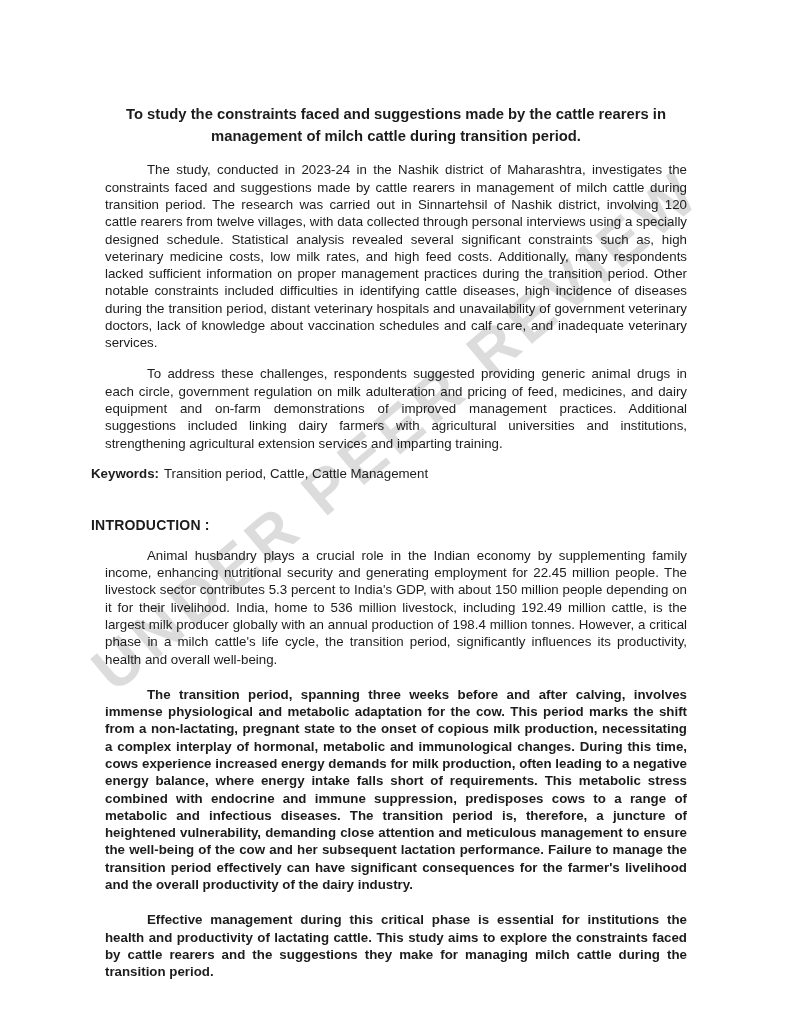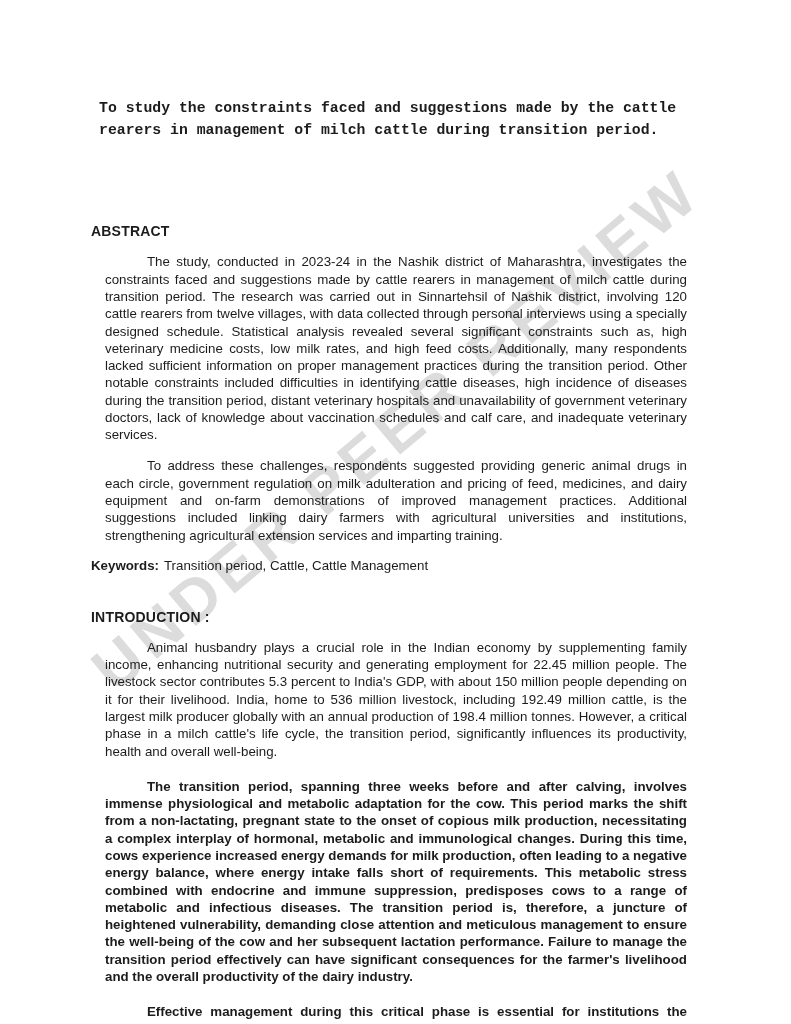--- a/index.html
+++ b/index.html
@@ -33,23 +33,23 @@
   .content {
     position: absolute;
     left: 91px;
     top: 90px;
     width: 610px;
     z-index: 2;
   }
   .doc-title {
     font-size: 14.8px;
     font-weight: bold;
+    text-align: center;
     line-height: 1.5;
-    margin: 7px 8px;
-    font-family: Liberation Mono, monospace;
+    margin: 13px 8px;
   }
   .section-heading {
     font-size: 14px;
     font-weight: bold;
     letter-spacing: 0.2px;
     margin: 0;
   }
   .abstract-heading {
     margin-top: 82px;
   }
@@ -83,21 +83,20 @@
 <body>
 
 <div class="page">
 
   <div class="watermark">UNDER PEER REVIEW</div>
 
   <div class="content">
 
     <h1 class="doc-title">To study the constraints faced and suggestions made by the cattle rearers in management of milch cattle during transition period.</h1>
 
-    <h2 class="section-heading abstract-heading">ABSTRACT</h2>
 
     <p class="body-para first-after-heading">The study, conducted in 2023-24 in the Nashik district of Maharashtra, investigates the constraints faced and suggestions made by cattle rearers in management of milch cattle during transition period. The research was carried out in Sinnartehsil of Nashik district, involving 120 cattle rearers from twelve villages, with data collected through personal interviews using a specially designed schedule. Statistical analysis revealed several significant constraints such as, high veterinary medicine costs, low milk rates, and high feed costs. Additionally, many respondents lacked sufficient information on proper management practices during the transition period. Other notable constraints included difficulties in identifying cattle diseases, high incidence of diseases during the transition period, distant veterinary hospitals and unavailability of government veterinary doctors, lack of knowledge about vaccination schedules and calf care, and inadequate veterinary services.</p>
 
     <p class="body-para">To address these challenges, respondents suggested providing generic animal drugs in each circle, government regulation on milk adulteration and pricing of feed, medicines, and dairy equipment and on-farm demonstrations of improved management practices. Additional suggestions included linking dairy farmers with agricultural universities and institutions, strengthening agricultural extension services and imparting training.</p>
 
     <p class="keywords-line">
       <span class="kw-label">Keywords:</span><span>Transition period, Cattle, Cattle Management</span>
     </p>
 
     <h2 class="section-heading intro-heading">INTRODUCTION :</h2>

